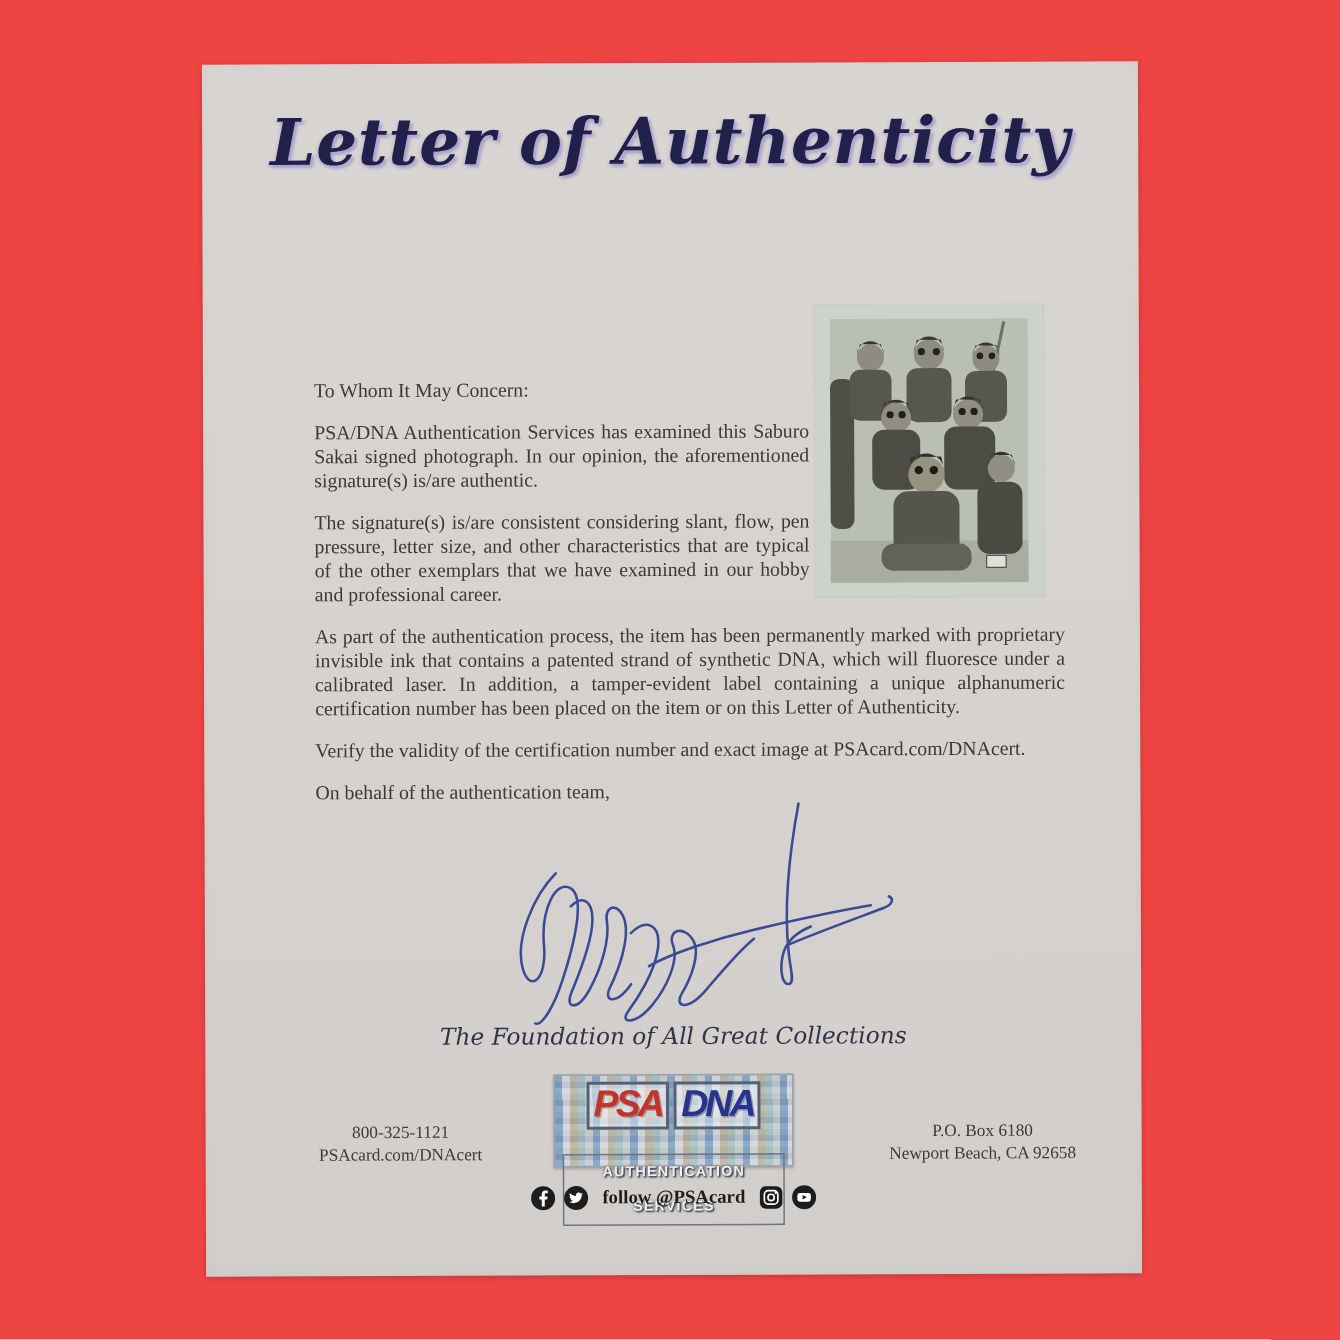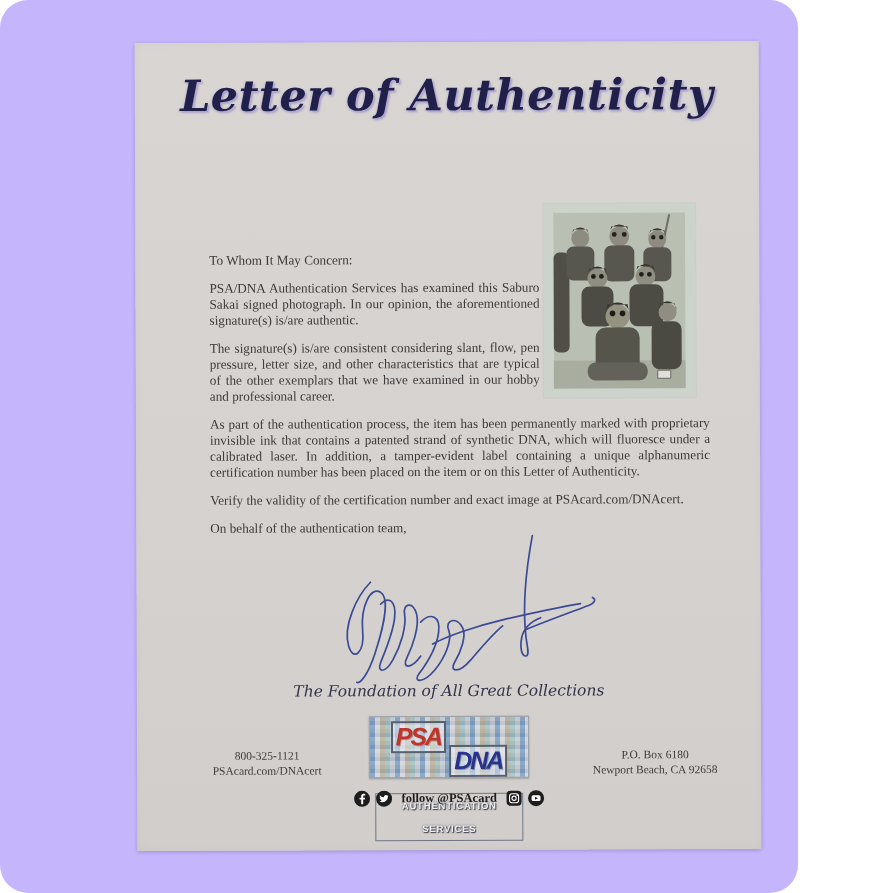--- a/index.html
+++ b/index.html
@@ -1,17 +1,17 @@
 <!DOCTYPE html>
 <html><head>
 <meta charset="utf-8">
 <style>
   html,body{margin:0;padding:0;background:#ffffff;}
-  .scene{position:relative;width:798px;height:893px;background:#c4b5fd;overflow:hidden;
-         font-family:"Liberation Serif",serif;border-radius:28px;}
+  .scene{position:relative;width:893px;height:893px;background:#ef4444;overflow:hidden;
+         font-family:"Liberation Serif",serif;}
   .paper{position:absolute;left:136px;top:42px;width:624px;height:808px;
          background:linear-gradient(180deg,#d9d5d2 0%,#d6d2cf 55%,#d2cecb 100%);
          transform:rotate(-0.2deg);
          box-shadow:0 1px 4px rgba(0,0,0,0.20), inset 0 0 12px rgba(0,0,0,0.03);}
   .title{position:absolute;top:28px;left:0;right:0;text-align:center;
          font-family:"DejaVu Serif",serif;font-style:italic;font-weight:700;
          font-size:43px;color:#20204a;letter-spacing:0.5px;
          text-shadow:2px 2px 2px rgba(165,155,205,0.85), -1px 1px 2px rgba(165,155,205,0.5);}
   .meta{position:absolute;left:74px;top:110px;font-size:13px;color:#3b3b3b;line-height:25px;}
   .photo{position:absolute;left:408px;top:162px;width:152px;height:194px;
@@ -31,21 +31,21 @@
            background-image:
              repeating-linear-gradient(90deg, rgba(90,140,190,0.55) 0 5px, rgba(225,225,230,0.55) 5px 10px, rgba(185,165,125,0.5) 10px 15px, rgba(140,190,182,0.45) 15px 20px, rgba(205,210,218,0.5) 20px 25px),
              repeating-linear-gradient(0deg, rgba(255,255,255,0.35) 0 4px, rgba(120,140,170,0.35) 4px 8px, rgba(222,212,192,0.3) 8px 12px);
            box-shadow:0 1px 2px rgba(0,0,0,0.25);}
   .logo-row{display:flex;justify-content:center;gap:3px;margin-top:4px;}
   .logo-box{border:2px solid #556070;background:rgba(238,240,244,0.5);
             padding:0 3px;line-height:26px;height:28px;
             font-family:"Liberation Sans",sans-serif;font-weight:bold;font-style:italic;
             font-size:25px;letter-spacing:-2px;}
   .psa-text{color:#c2342a;text-shadow:1px 1px 0 rgba(80,0,0,0.3);}
-  .dna-text{color:#27338c;text-shadow:1px 1px 0 rgba(0,0,60,0.3);margin-top:24px;}
+  .dna-text{color:#27338c;text-shadow:1px 1px 0 rgba(0,0,60,0.3);}
   .services-line{margin:16px 5px 0 5px;border:1px solid #6d7685;text-align:center;
                  font-family:"Liberation Sans",sans-serif;font-weight:bold;font-size:9.5px;
                  letter-spacing:0.8px;line-height:23px;color:#eef0f4;
                  text-shadow:0 0 2px #4a4a55, 1px 1px 1px #3c3c46;}
   .social{position:absolute;top:748px;left:50%;transform:translateX(-50%);
           display:flex;align-items:center;gap:5px;white-space:nowrap;}
   .social .label{font-family:Liberation Serif, serif;font-weight:bold;
                  font-size:12.5px;color:#1d1d1d;margin:0 4px;}
   .icon{display:block;}
   .contact{position:absolute;text-align:center;font-size:11.5px;line-height:15px;color:#3b3b3b;}

